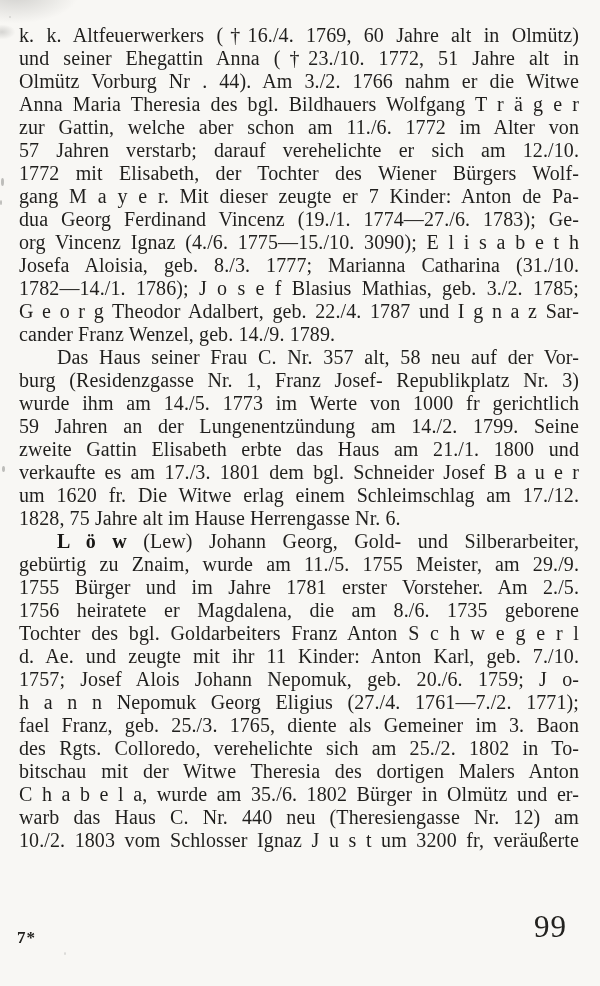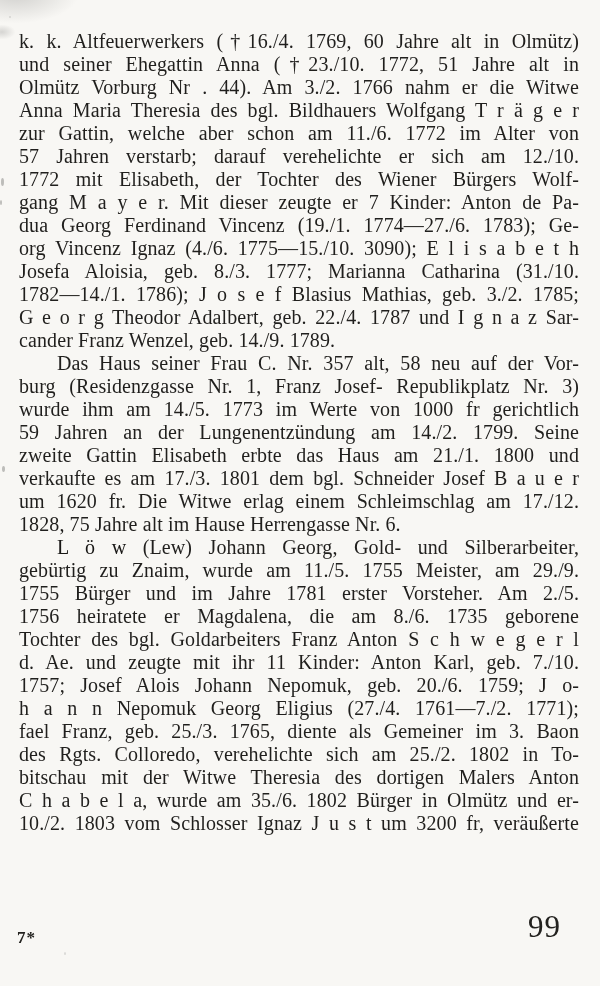--- a/index.html
+++ b/index.html
@@ -18,42 +18,42 @@
     width: 600px;
     height: 986px;
     background:
       radial-gradient(90px 42px at 16px -6px, rgba(120,120,118,0.30), rgba(120,120,118,0) 70%),
       radial-gradient(18px 10px at 2px 32px, rgba(110,110,108,0.25), rgba(110,110,108,0) 75%),
       #f8f7f4;
   }
   .text-block {
     position: absolute;
     left: 19px;
-    top: 16px;
+    top: 0;
     width: 560px;
-    padding-top: 14px;
+    padding-top: 24px;
   }
   .line {
     font-size: 20px;
     line-height: 23px;
     height: 23px;
     overflow: hidden;
     color: #201f1d;
     text-align: justify;
     text-align-last: justify;
     letter-spacing: 0.1px;
   }
   .line.last {
     text-align-last: left;
   }
   .line.indent {
     text-indent: 38px;
   }
   b.headword {
-    font-weight: normal;
+    font-weight: bold;
     color: #181715;
   }
   .footer {
     position: absolute;
     left: 19px;
     top: 910px;
     width: 560px;
     display: flex;
     justify-content: space-between;
     align-items: flex-start;
@@ -63,21 +63,21 @@
     font-size: 17px;
     line-height: 17px;
     margin-top: 19px;
     margin-left: -2px;
     font-weight: bold;
     letter-spacing: 1px;
   }
   .pagenum {
     font-size: 31px;
     line-height: 34px;
-    margin-right: 18px;
+    margin-right: 12px;
     letter-spacing: 1px;
   }
   .speck {
     position: absolute;
     background: rgba(80,80,78,0.35);
     border-radius: 50%;
   }
   .s1 { left: 1px;  top: 178px; width: 3px; height: 8px; }
   .s2 { left: 0px;  top: 200px; width: 2px; height: 5px; }
   .s3 { left: 2px;  top: 466px; width: 3px; height: 6px; }
@@ -124,20 +124,21 @@
         <div class="line">1755 Bürger und im Jahre 1781 erster Vorsteher. Am 2./5.</div>
         <div class="line">1756 heiratete er Magdalena, die am 8./6. 1735 geborene</div>
         <div class="line">Tochter des bgl. Goldarbeiters Franz Anton S c h w e g e r l</div>
         <div class="line">d. Ae. und zeugte mit ihr 11 Kinder: Anton Karl, geb. 7./10.</div>
         <div class="line">1757; Josef Alois Johann Nepomuk, geb. 20./6. 1759; J o-</div>
         <div class="line">h a n n Nepomuk Georg Eligius (27./4. 1761—7./2. 1771);</div>
         <div class="line">fael Franz, geb. 25./3. 1765, diente als Gemeiner im 3. Baon</div>
         <div class="line">des Rgts. Colloredo, verehelichte sich am 25./2. 1802 in To-</div>
         <div class="line">bitschau mit der Witwe Theresia des dortigen Malers Anton</div>
         <div class="line">C h a b e l a, wurde am 35./6. 1802 Bürger in Olmütz und er-</div>
+        <div class="line">warb das Haus C. Nr. 440 neu (Theresiengasse Nr. 12) am</div>
         <div class="line">10./2. 1803 vom Schlosser Ignaz J u s t um 3200 fr, veräußerte</div>
       </div>
     </main>
 
   <div class="footer">
     <span class="sig">7*</span>
     <span class="pagenum">99</span>
   </div>
 
   <span class="speck s1"></span>

